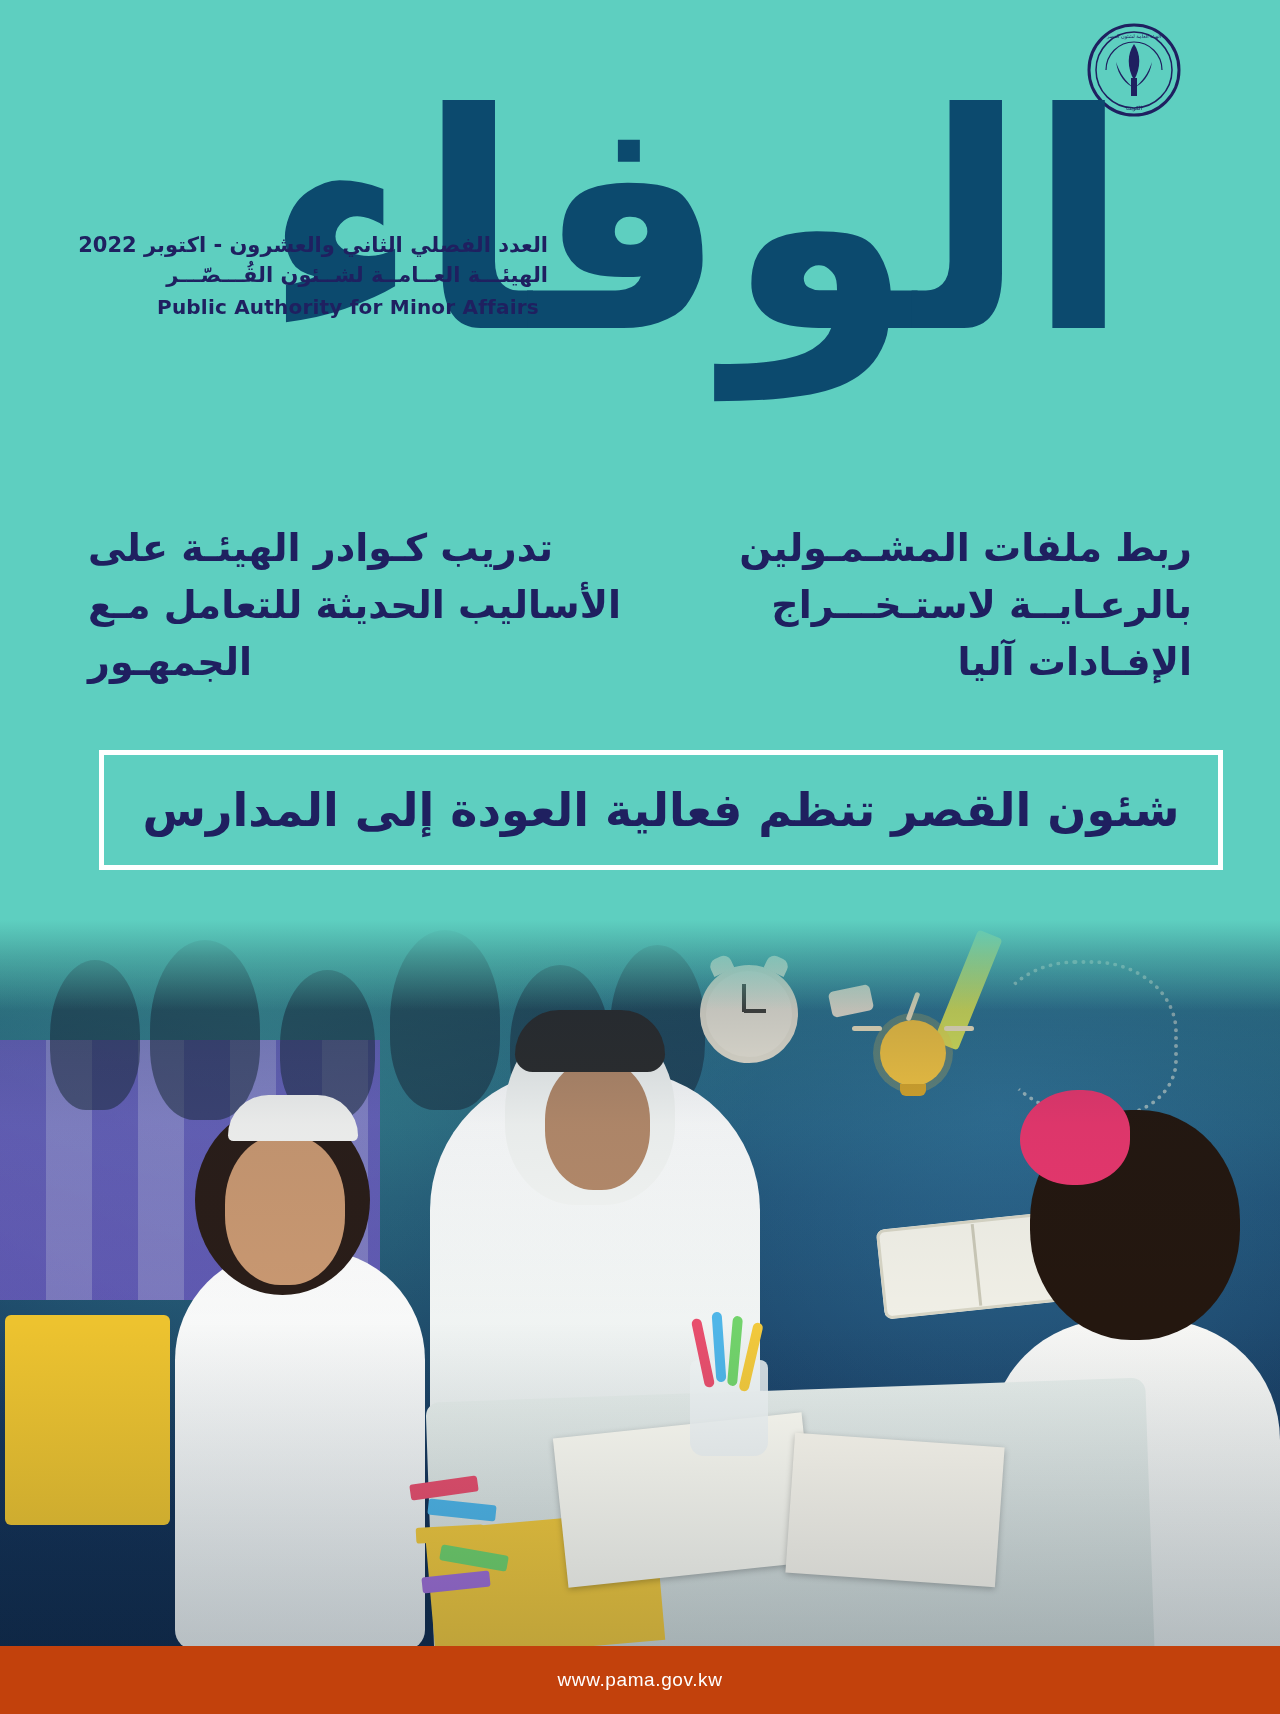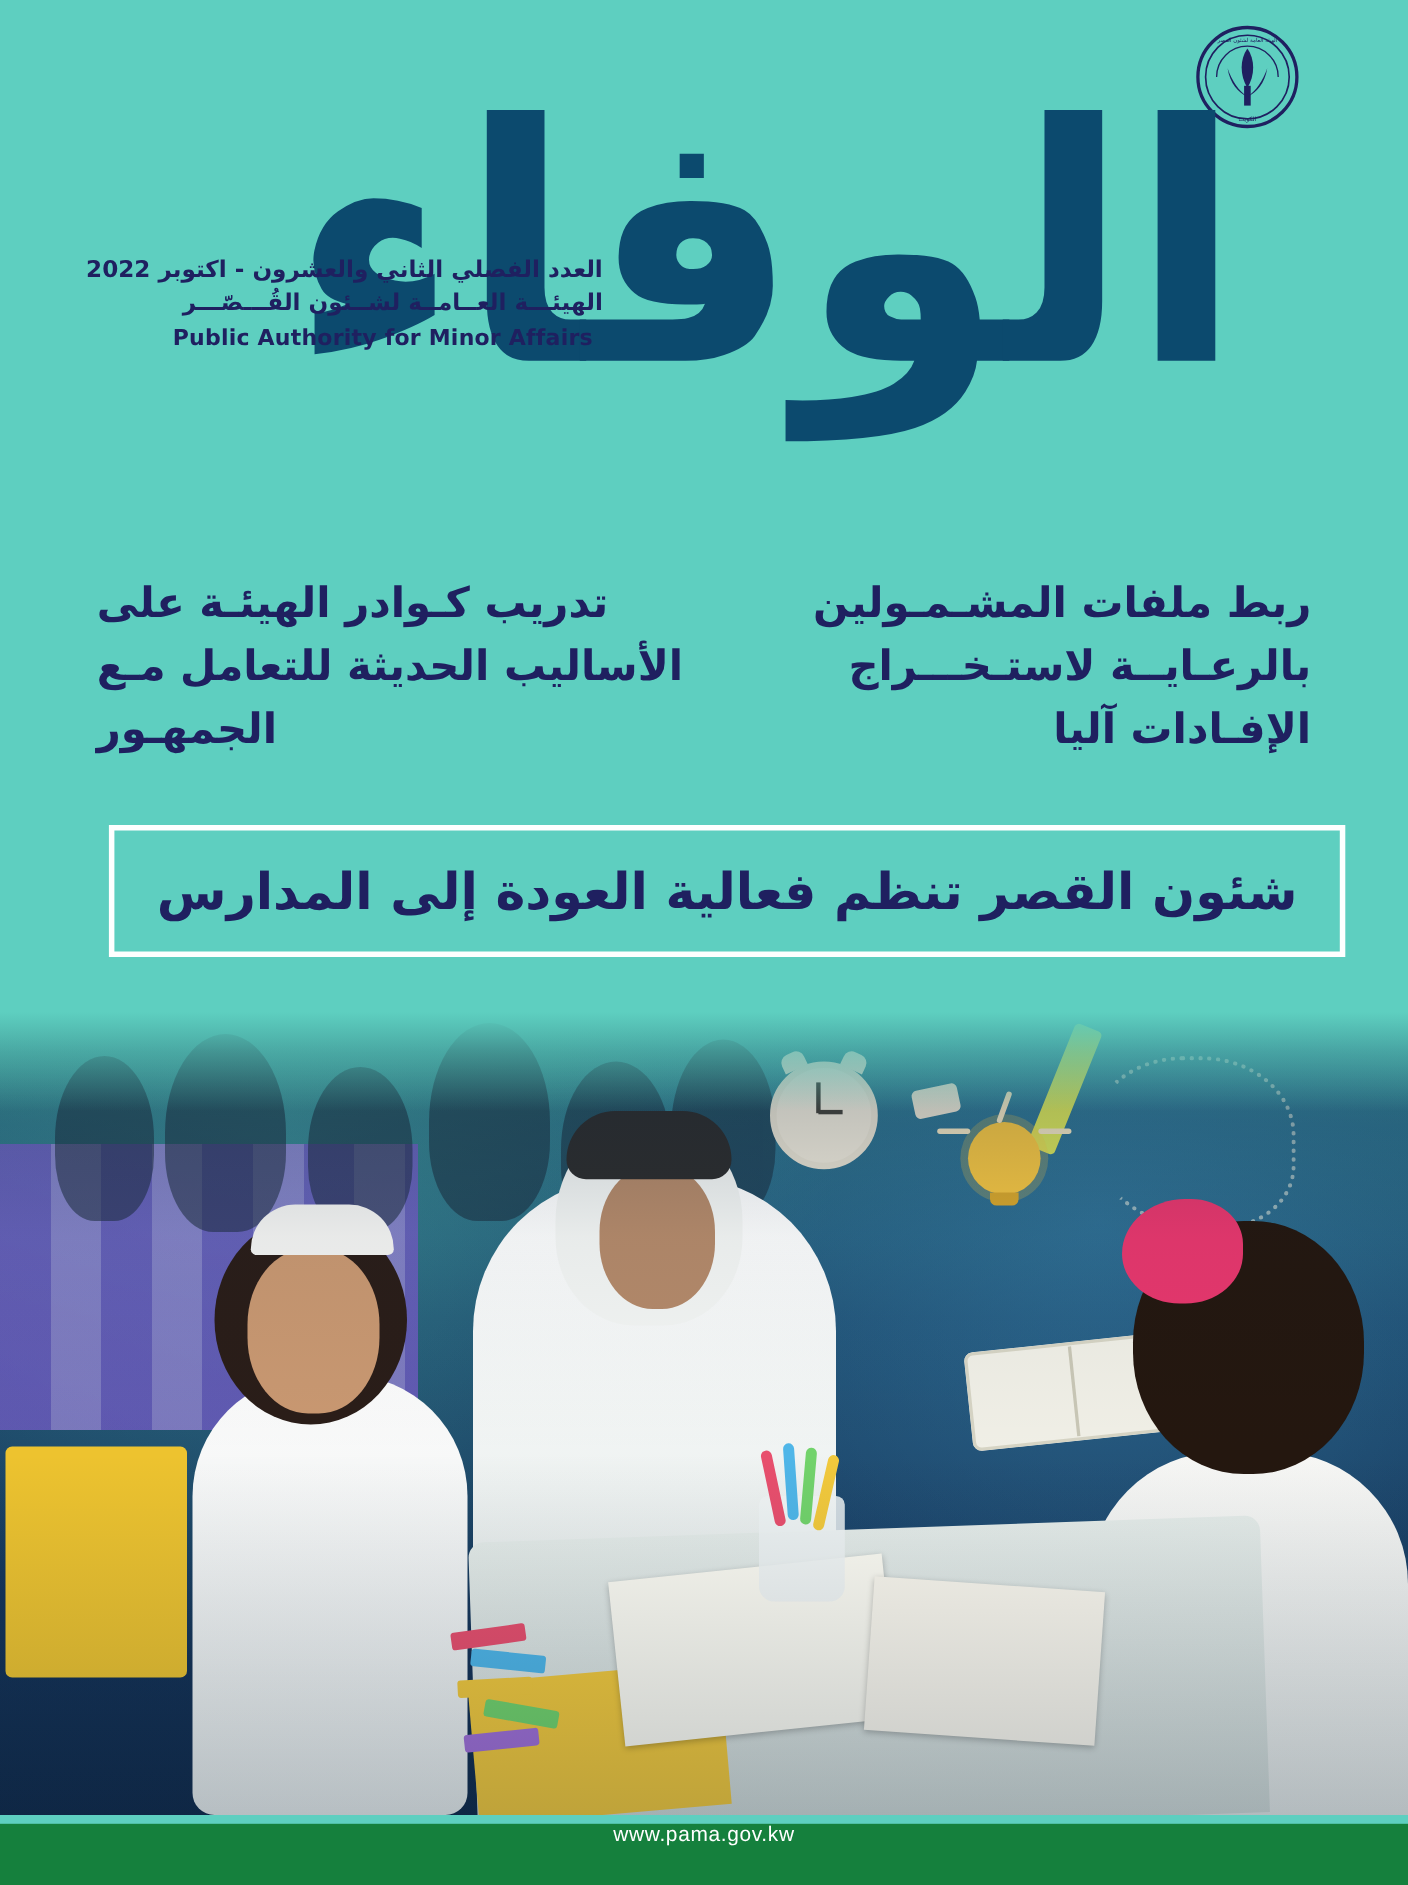--- a/index.html
+++ b/index.html
@@ -408,24 +408,24 @@
     background: linear-gradient(180deg, rgba(12,35,60,0.30) 0%, rgba(12,35,60,0.05) 28%, rgba(12,35,60,0.0) 55%, rgba(10,28,50,0.22) 100%);
     pointer-events: none;
   }
 
   
   .footer {
     position: absolute;
     left: 0;
     bottom: 0;
     width: 1280px;
-    height: 56px;
-    background: #15803d;
+    height: 68px;
+    background: #c2410c;
     display: flex;
-    align-items: flex-start;
+    align-items: center;
     justify-content: center;
   }
   .footer-url {
     color: #ffffff;
     font-size: 19px;
     letter-spacing: 0.6px;
     direction: ltr;
     font-family: "Liberation Sans", sans-serif;
   }
 </style>

